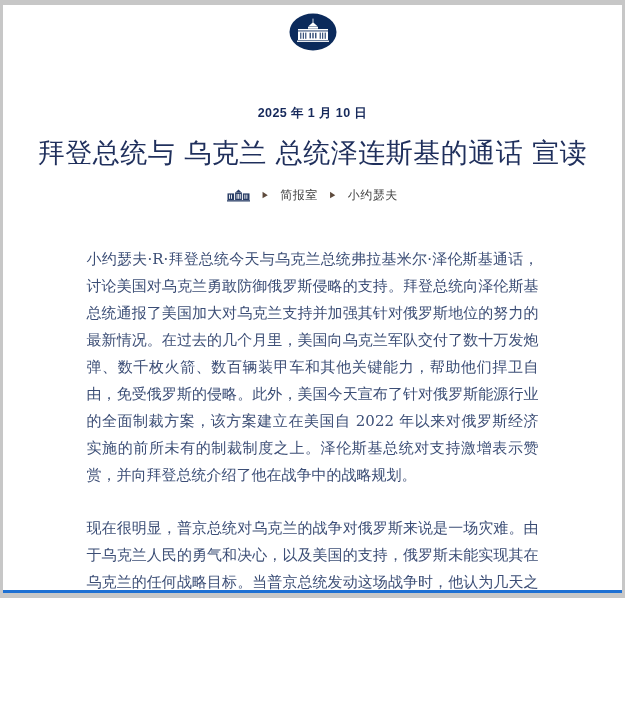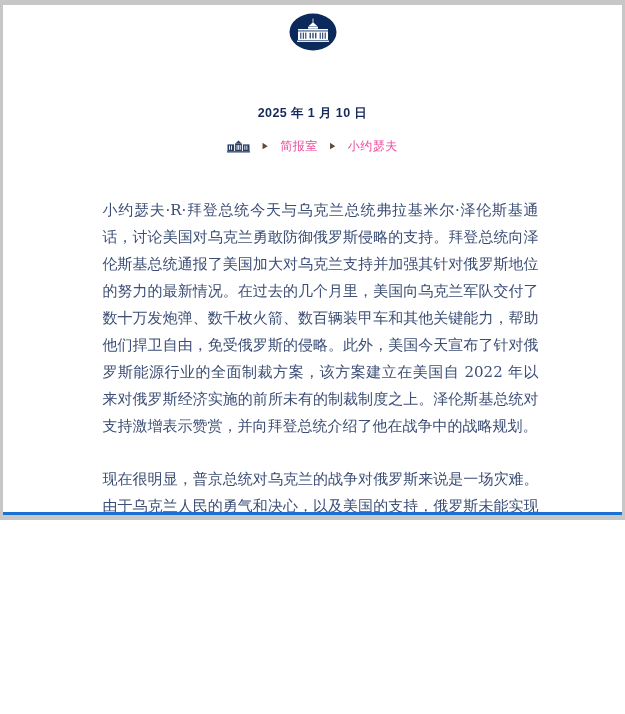--- a/index.html
+++ b/index.html
@@ -4,21 +4,21 @@
 <style>
   html,body { margin:0; padding:0; }
   body {
     width:625px; height:714px;
     background:#ffffff;
     font-family:"Liberation Sans", sans-serif;
   }
   .frame {
     position:relative;
     box-sizing:border-box;
-    width:625px; height:520px;
+    width:625px; height:598px;
     border:3px solid #c7c7c7;
     border-top-width:5px;
     border-bottom-width:5px;
     background:#ffffff;
     overflow:hidden;
   }
   .accent-bar {
     position:absolute;
     left:0; right:0; bottom:0;
     height:3px;
@@ -55,37 +55,37 @@
     align-items:center;
     gap:11px;
     font-size:12px;
   }
   .crumb-sep {
     color:#5d4a3c;
     font-size:8px;
     line-height:1;
   }
   .crumb-link {
-    color:#ec4899;
+    color:#404040;
     text-decoration:none;
     cursor:pointer;
     letter-spacing:0.5px;
   }
   .crumb-home { line-height:0; cursor:pointer; }
   .article {
     width:452px;
     margin:42px auto 0;
     color:#3c4e76;
     font-family:"DejaVu Serif","Liberation Serif",serif;
     font-size:15px;
     line-height:27px;
     text-align:justify;
     text-justify:inter-ideograph;
   }
-  .article p { margin:0 0 26px 16px; }
+  .article p { margin:0 0 26px 0; }
 </style>
 </head>
 <body>
 
 <div class="frame">
 
   <div class="logo-wrap">
     <a>
       <svg width="48" height="38" viewBox="0 0 48 38">
         <ellipse cx="24" cy="19" rx="23.5" ry="18.5" fill="#0b2a5b"></ellipse>
@@ -107,20 +107,21 @@
           <rect x="20.6" y="19.8" width="1.2" height="5.6"></rect>
           <rect x="23.4" y="19.8" width="1.2" height="5.6"></rect>
           <rect x="26.2" y="19.8" width="1.2" height="5.6"></rect>
         </g>
       </svg>
     </a>
   </div>
 
   <div class="date">2025 年 1 月 10 日</div>
 
+  <h1 class="title">拜登总统与 乌克兰 总统泽连斯基的通话 宣读</h1>
 
   <nav class="breadcrumb">
     <span class="crumb-home">
       <svg width="23" height="13" viewBox="0 0 23 13">
         <g fill="#2a3e66">
           <rect x="0.5" y="4.4" width="6.6" height="6.6"></rect>
           <rect x="15.9" y="4.4" width="6.6" height="6.6"></rect>
           <rect x="8.1" y="3.4" width="6.8" height="7.6"></rect>
           <polygon points="11.5,0.5 8.6,3.2 14.4,3.2"></polygon>
           <rect x="0" y="11.2" width="23" height="1.3"></rect>

